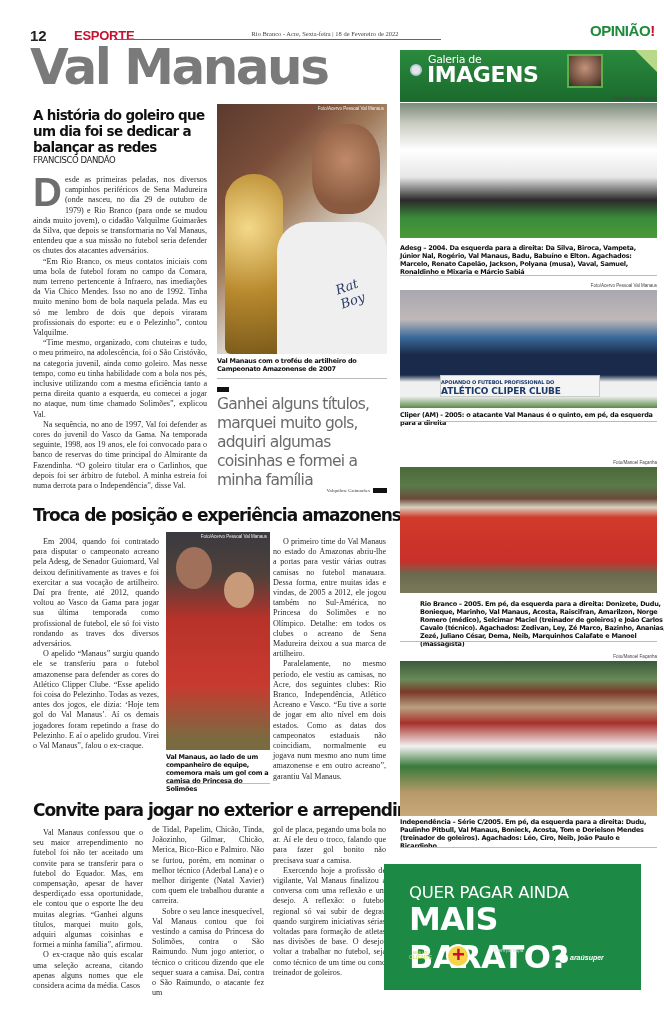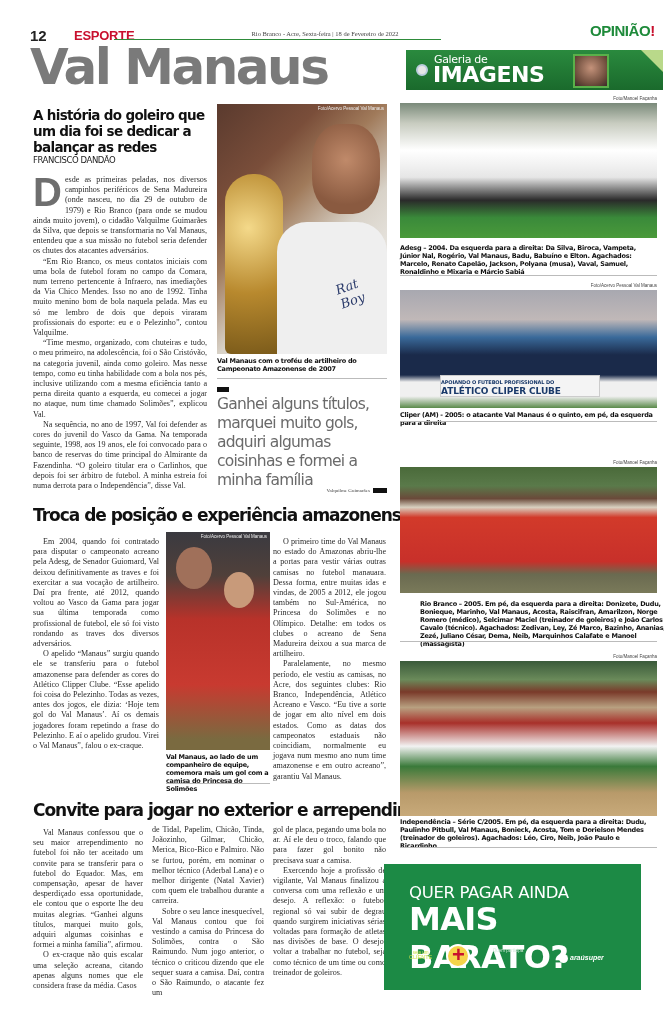--- a/index.html
+++ b/index.html
@@ -61,21 +61,21 @@
   #rule-cap2 { left: 166px; top: 783px; width: 104px; }
   #col2b { left: 273px; top: 537px; width: 113px; }
 
   
   #h3 { left: 33px; top: 800px; font-size: 17px; font-weight: bold; font-family: "DejaVu Sans", sans-serif; letter-spacing: -0.06em; color: #111; }
   #col3a { left: 33px; top: 828px; width: 110px; }
   #col3b { left: 152px; top: 825px; width: 112px; }
   #col3c { left: 273px; top: 825px; width: 113px; }
 
   
-  #gallery-banner { left: 400px; top: 50px; width: 257px; height: 40px; background: linear-gradient(180deg, #2a8a3e 0%, #1a6a2c 100%); overflow: hidden; margin-left: 6px; }
+  #gallery-banner { left: 400px; top: 50px; width: 257px; height: 52px; background: linear-gradient(180deg, #2a8a3e 0%, #1a6a2c 100%); overflow: hidden; }
   #gallery-banner .corner { position: absolute; right: 0; top: 0; width: 0; height: 0; border-left: 22px solid transparent; border-top: 22px solid #b9d98a; }
   #gallery-banner .cam { position: absolute; left: 10px; top: 14px; width: 12px; height: 12px; border-radius: 50%; background: #e6e6e6; border: 2px solid #bcd; }
   #gal-small { position: absolute; left: 28px; top: 3px; font-size: 11px; color: #fff; font-family: "DejaVu Sans", sans-serif; letter-spacing: -0.03em; }
   #gal-big { position: absolute; left: 27px; top: 13px; font-size: 22px; font-weight: bold; color: #fff; font-family: "DejaVu Sans", sans-serif; letter-spacing: -0.02em; line-height: 24px; }
   #gallery-banner .thumb { position: absolute; left: 167px; top: 4px; width: 36px; height: 34px; background: radial-gradient(circle at 50% 40%, #c4927a, #6a4a3a 70%, #3a2a2a); border: 2px solid #5ab04a; }
 
   .gal-credit { left: 400px; width: 257px; }
   #gc1 { top: 96px; }
   #gphoto1 { left: 400px; top: 103px; width: 257px; height: 135px;
     background: linear-gradient(180deg, #7a8a7a 0%, #c8ccc0 15%, #ffffff 35%, #e6e6e6 55%, #2a2a2a 72%, #3a8a3a 85%, #4a9a3a 100%); }
@@ -163,21 +163,21 @@
 <div class="abs caption" id="cap2">Val Manaus, ao lado de um companheiro de equipe, comemora mais um gol com a camisa do Princesa do Solimões</div>
 <div class="abs rule" id="rule-cap2"></div>
 <div class="abs body-text" id="col2b">
   <p>O primeiro time do Val Manaus no estado do Amazonas abriu-lhe a portas para vestir várias outras camisas no futebol manauara. Dessa forma, entre muitas idas e vindas, de 2005 a 2012, ele jogou também no Sul-América, no Princesa do Solimões e no Olímpico. Detalhe: em todos os clubes o acreano de Sena Madureira deixou a sua marca de artilheiro.</p>
   <p>Paralelamente, no mesmo período, ele vestiu as camisas, no Acre, dos seguintes clubes: Rio Branco, Independência, Atlético Acreano e Vasco. “Eu tive a sorte de jogar em alto nível em dois estados. Como as datas dos campeonatos estaduais não coincidiam, normalmente eu jogava num mesmo ano num time amazonense e em outro acreano”, garantiu Val Manaus.</p>
 </div>
 
 <div class="abs" id="h3">Convite para jogar no exterior e arrependimento</div>
 <div class="abs body-text" id="col3a">
   <p>Val Manaus confessou que o seu maior arrependimento no futebol foi não ter aceitado um convite para se transferir para o futebol do Equador. Mas, em compensação, apesar de haver desperdiçado essa oportunidade, ele contou que o esporte lhe deu muitas alegrias. “Ganhei alguns títulos, marquei muito gols, adquiri algumas coisinhas e formei a minha família”, afirmou.</p>
-  <p>O ex-craque não quis escalar uma seleção acreana, citando apenas alguns nomes que ele considera frase da média. Casos</p>
+  <p>O ex-craque não quis escalar uma seleção acreana, citando apenas alguns nomes que ele considera acima da média. Casos</p>
 </div>
 <div class="abs body-text" id="col3b">
   <p class="noind">de Tidal, Papelim, Chicão, Tinda, Joãozinho, Gilmar, Chicão, Merica, Bico-Bico e Palmiro. Não se furtou, porém, em nominar o melhor técnico (Aderbal Lana) e o melhor dirigente (Natal Xavier) com quem ele trabalhou durante a carreira.</p>
   <p>Sobre o seu lance inesquecível, Val Manaus contou que foi vestindo a camisa do Princesa do Solimões, contra o São Raimundo. Num jogo anterior, o técnico o criticou dizendo que ele sequer suara a camisa. Daí, contra o São Raimundo, o atacante fez um</p>
 </div>
 <div class="abs body-text" id="col3c">
   <p class="noind">gol de placa, pegando uma bola no ar. Aí ele deu o troco, falando que para fazer gol bonito não precisava suar a camisa.</p>
   <p>Exercendo hoje a profissão de vigilante, Val Manaus finalizou a conversa com uma reflexão e um desejo. A reflexão: o futebol regional só vai subir de degrau quando surgirem iniciativas sérias voltadas para formação de atletas nas divisões de base. O desejo: voltar a trabalhar no futebol, seja como técnico de um time ou como treinador de goleiros.</p>
 </div>
 

